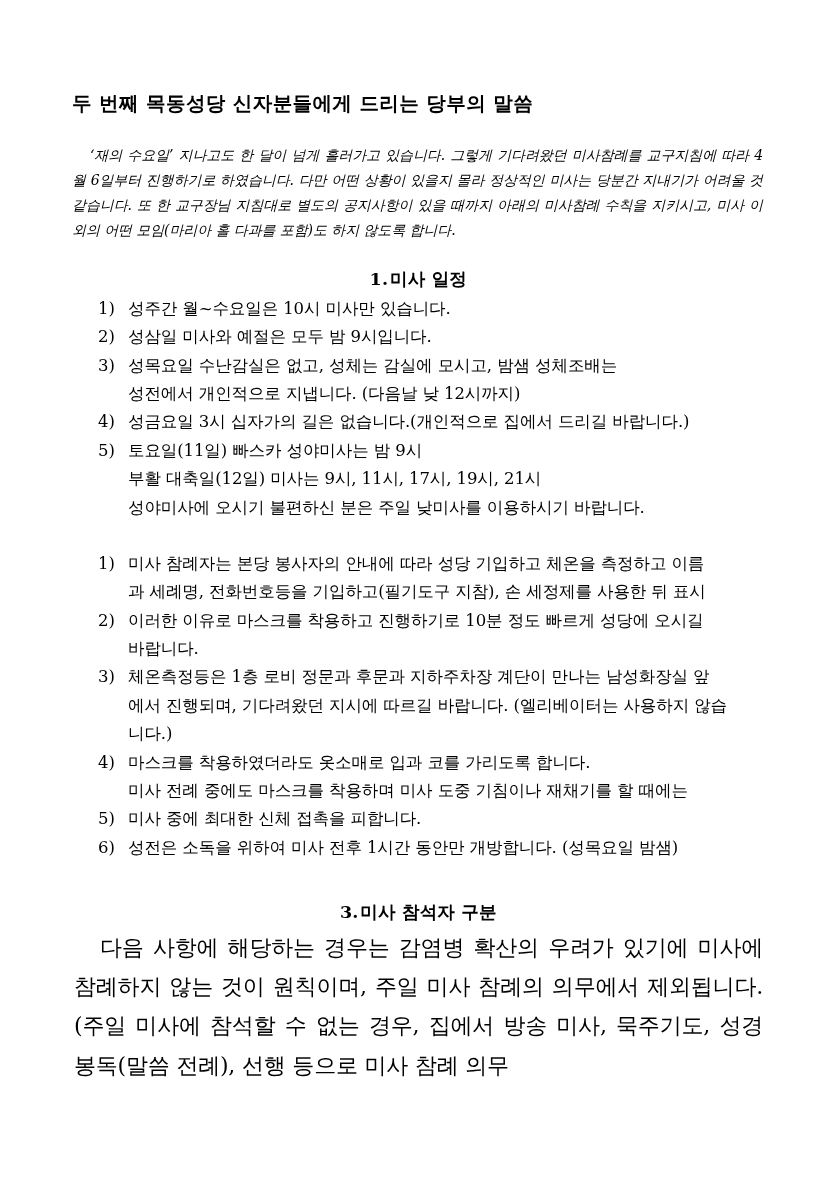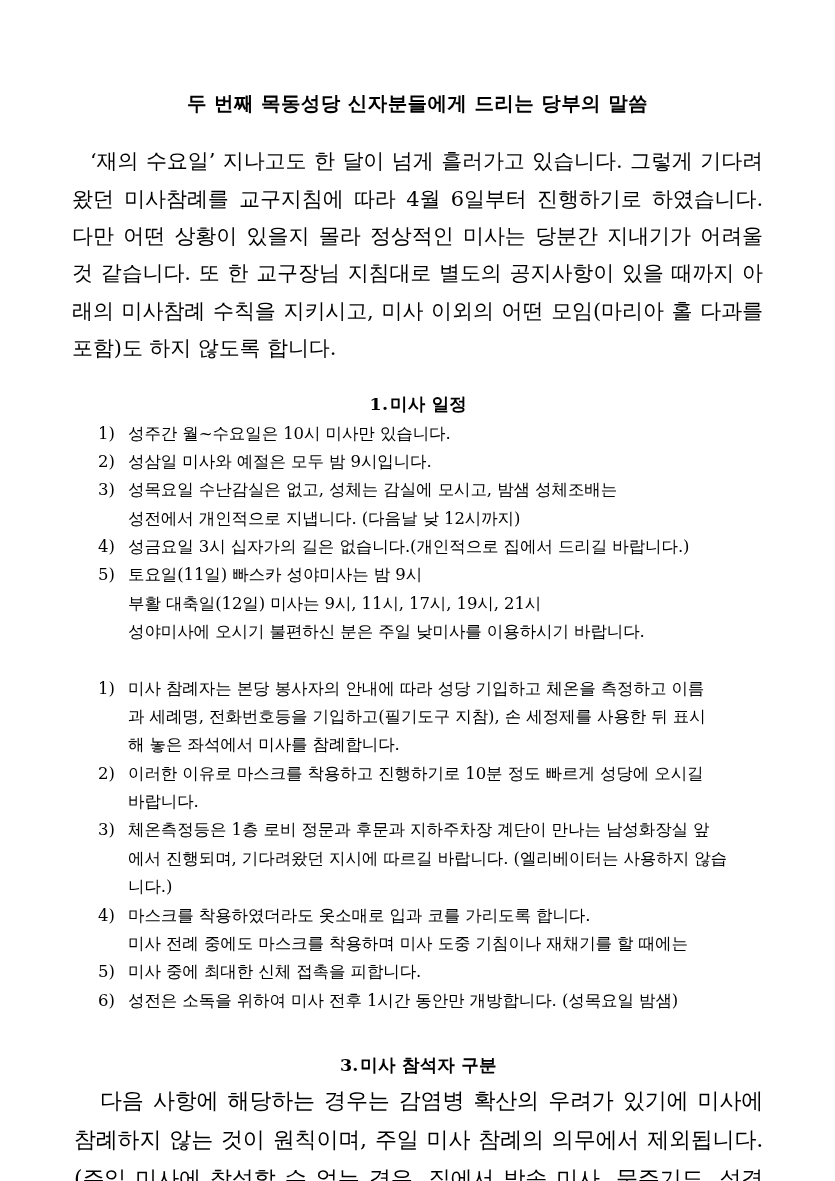--- a/index.html
+++ b/index.html
@@ -15,33 +15,34 @@
   }
   .page {
     position: relative;
     width: 835px;
     height: 1181px;
     box-sizing: border-box;
     padding: 76px 72px 0 72px;
     background: #ffffff;
   }
   .doc-title {
-    text-align: center;
+    text-align: left;
     font-size: 19.5px;
     font-weight: bold;
     letter-spacing: 0.4px;
     margin: 14px 0 26px 0;
     line-height: 1.4;
   }
   .para {
-    font-size: 21px;
+    font-size: 14px;
     line-height: 1.78;
     text-align: justify;
     margin: 0 0 22px 0;
     letter-spacing: -0.1px;
+    font-style: italic;
   }
   .para.indent {
     text-indent: 18px;
   }
   .section {
     margin: 0 0 20px 0;
   }
   .section-head {
     font-size: 17.5px;
     font-weight: bold;
@@ -133,21 +134,20 @@
   </div>
 
   <div class="gap-sm"></div>
 
   <div class="section">
     <ul class="items">
       <li class="item">
         <span class="marker">1)</span>
         <span class="line">미사 참례자는 본당 봉사자의 안내에 따라 성당 기입하고 체온을 측정하고 이름</span>
         <span class="line cont">과 세례명, 전화번호등을 기입하고(필기도구 지참), 손 세정제를 사용한 뒤 표시</span>
-        <span class="line cont">해 놓은 좌석에서 미사를 참례합니다.</span>
       </li>
       <li class="item">
         <span class="marker">2)</span>
         <span class="line">이러한 이유로 마스크를 착용하고 진행하기로 10분 정도 빠르게 성당에 오시길</span>
         <span class="line cont">바랍니다.</span>
       </li>
       <li class="item">
         <span class="marker">3)</span>
         <span class="line">체온측정등은 1층 로비 정문과 후문과 지하주차장 계단이 만나는 남성화장실 앞</span>
         <span class="line cont">에서 진행되며, 기다려왔던 지시에 따르길 바랍니다. (엘리베이터는 사용하지 않습</span>

